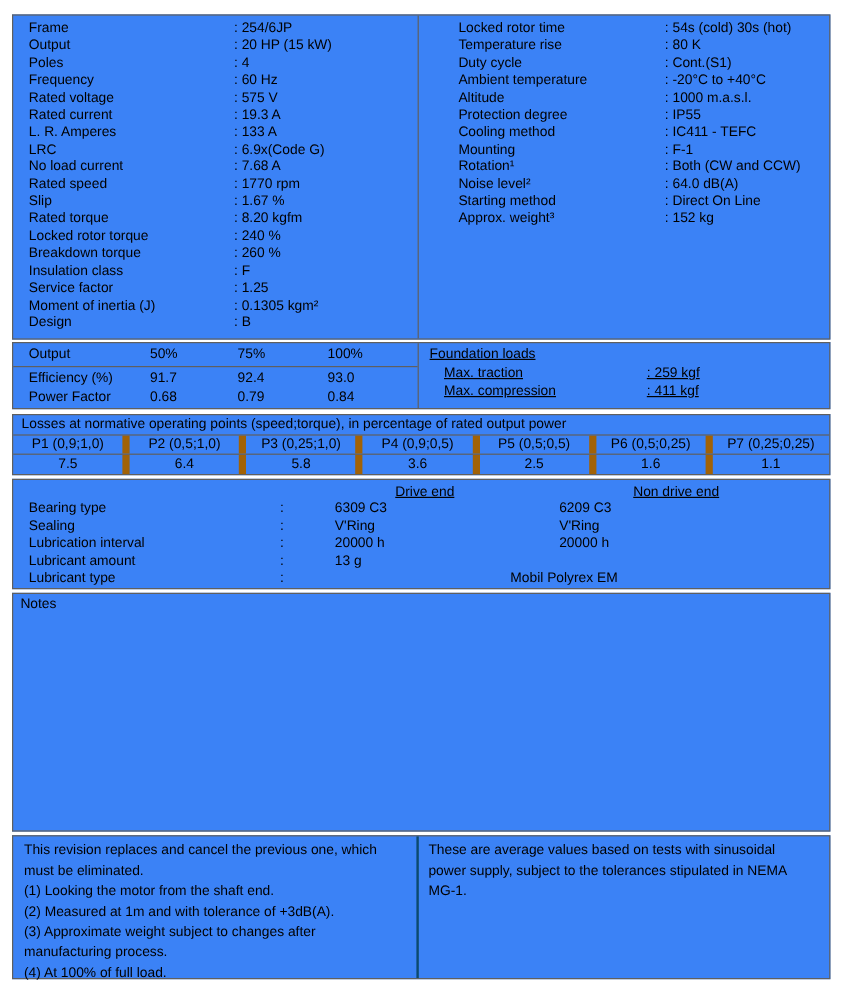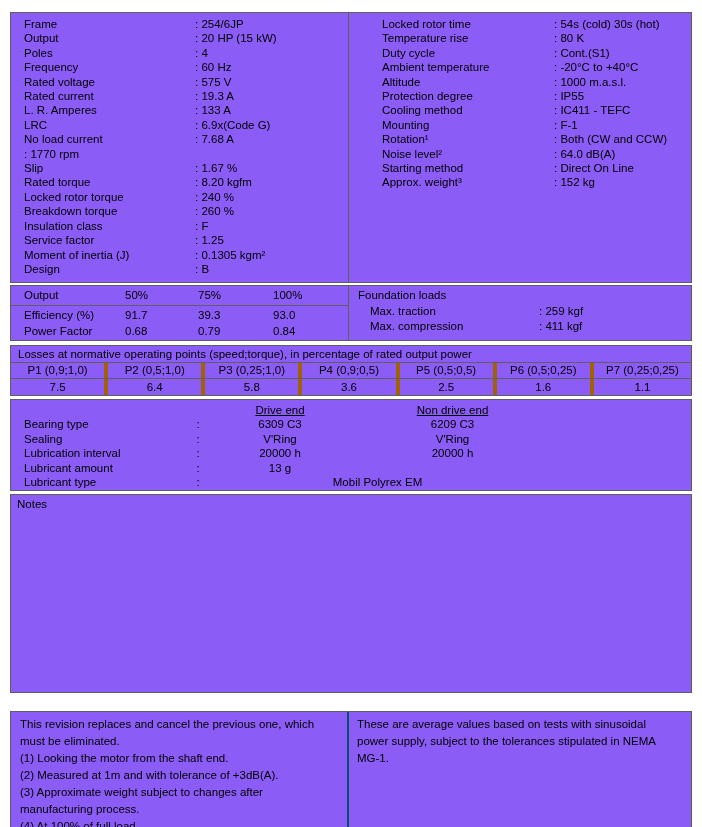--- a/index.html
+++ b/index.html
@@ -5,59 +5,59 @@
   html,body{margin:0;padding:0;background:#fff;}
   body{
     width:702px;height:827px;
     font-family:"Liberation Sans", sans-serif;
     font-size:11.5px;color:#000;
     -webkit-font-smoothing:antialiased;
   }
   .page{padding:12px 10px;}
   .box{
     box-sizing:border-box;width:682px;
-    border:1px solid #5f5f5f;background:#8b5cf6;
+    border:1px solid #5f5f5f;background:#3b82f6;
   }
   
   .spec-box{display:flex;height:271px;margin-bottom:2px;}
   .spec-col{box-sizing:border-box;padding-top:4px;}
   .spec-col.left{width:338px;border-right:1px solid #5f5f5f;padding-left:13px;}
   .spec-col.right{flex:1;padding-left:9px;}
   .spec-row{display:flex;line-height:14.4px;white-space:nowrap;}
   .spec-col.left .spec-label{width:171px;flex:none;}
   .spec-col.right .spec-label{width:172px;flex:none;padding-left:24px;}
   
   .perf-box{display:flex;height:56px;margin-bottom:4px;}
   .perf-left{box-sizing:border-box;width:338px;border-right:1px solid #5f5f5f;}
   .perf-head{display:grid;grid-template-columns:101px 73px 75px 1fr;
     padding-left:13px;line-height:19px;border-bottom:1px solid #5f5f5f;}
   .perf-body{padding-left:13px;padding-top:2px;}
   .perf-row{display:grid;grid-template-columns:101px 73px 75px 1fr;line-height:15.5px;}
   .perf-right{flex:1;box-sizing:border-box;padding:2px 0 0 9px;}
-  .found-row{display:flex;line-height:15.5px;}
+  .found-row{display:flex;line-height:15.5px;text-decoration:underline;}
   .found-row .spec-label{width:169px;flex:none;padding-left:12px;}
   
   .losses-box{margin-bottom:3px;}
   .losses-title{padding-left:7px;line-height:16px;border-bottom:1px solid #5f5f5f;}
   .losses-row{display:grid;grid-template-columns:repeat(7,1fr);text-align:center;}
   .losses-row.head{border-bottom:1px solid #5f5f5f;line-height:15px;}
   .losses-row.vals{line-height:16px;}
-  .losses-row > div{border-right:4px solid #a16207;}
+  .losses-row > div{border-right:6px solid #a16207;}
   .losses-row > div:last-child{border-right:none;}
   
   .bear-box{padding-top:3px;height:92px;margin-bottom:3px;}
-  .bear-row{display:grid;grid-template-columns:180px 14px 150px 195px 1fr;line-height:14.6px;}
+  .bear-row{display:grid;grid-template-columns:180px 14px 150px 195px 1fr;line-height:14.6px;gap:37px;}
   .bear-row.head{line-height:14px;}
   .bear-label{padding-left:13px;}
   .bear-colon{text-align:center;}
-  .bear-cell{text-align:center;}
+  .bear-cell{}
   .bear-head-cell{text-align:center;text-decoration:underline;}
   .bear-span{grid-column:3 / span 2;text-align:center;}
   
-  .notes-box{height:199px;margin-bottom:18px;padding:2px 16px 0 6px;line-height:15px;}
+  .notes-box{height:199px;margin-bottom:3px;padding:2px 16px 0 6px;line-height:15px;}
   
   .footer-box{display:flex;height:120px;}
   .footer-col{box-sizing:border-box;padding:4px 6px 0 9px;line-height:17px;}
   .footer-col.left{width:338px;border-right:2px solid #0c4a6e;}
   .footer-col.right{flex:1;padding-left:8px;}
 </style>
 </head>
 <body>
 
 <div class="page">
@@ -94,20 +94,21 @@
         </div>
       <div class="spec-row">
           <span class="spec-label">LRC</span>
           <span class="spec-value">: 6.9x(Code G)</span>
         </div>
       <div class="spec-row">
           <span class="spec-label">No load current</span>
           <span class="spec-value">: 7.68 A</span>
         </div>
       <div class="spec-row">
+          <span class="spec-label">Rated speed</span>
           <span class="spec-value">: 1770 rpm</span>
         </div>
       <div class="spec-row">
           <span class="spec-label">Slip</span>
           <span class="spec-value">: 1.67 %</span>
         </div>
       <div class="spec-row">
           <span class="spec-label">Rated torque</span>
           <span class="spec-value">: 8.20 kgfm</span>
         </div>
@@ -193,21 +194,21 @@
       <div class="perf-head">
         <span>Output</span>
         <span>50%</span>
         <span>75%</span>
         <span>100%</span>
       </div>
       <div class="perf-body">
         <div class="perf-row">
           <span>Efficiency (%)</span>
           <span>91.7</span>
-          <span>39.3</span>
+          <span>92.4</span>
           <span>93.0</span>
         </div>
         <div class="perf-row">
           <span>Power Factor</span>
           <span>0.68</span>
           <span>0.79</span>
           <span>0.84</span>
         </div>
       </div>
     </div>

